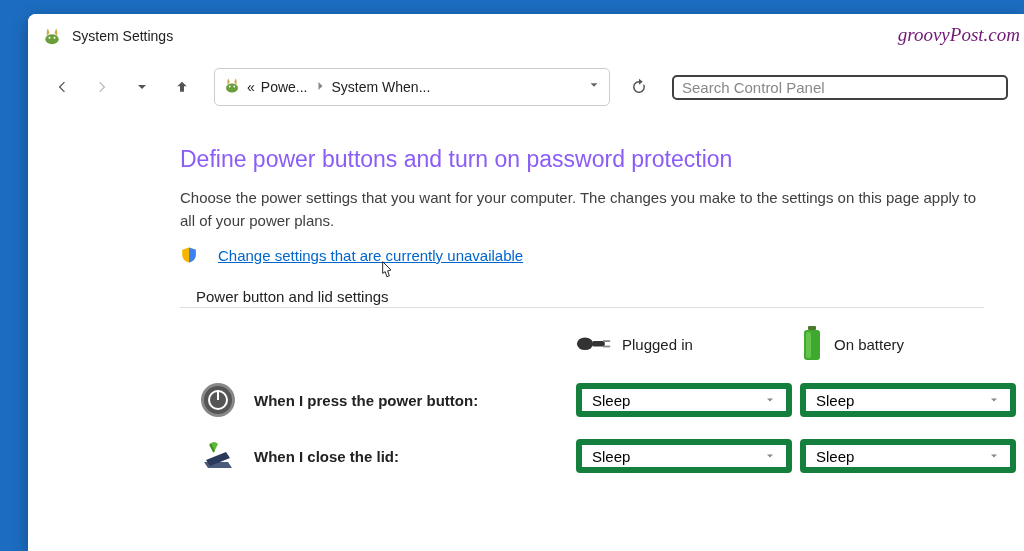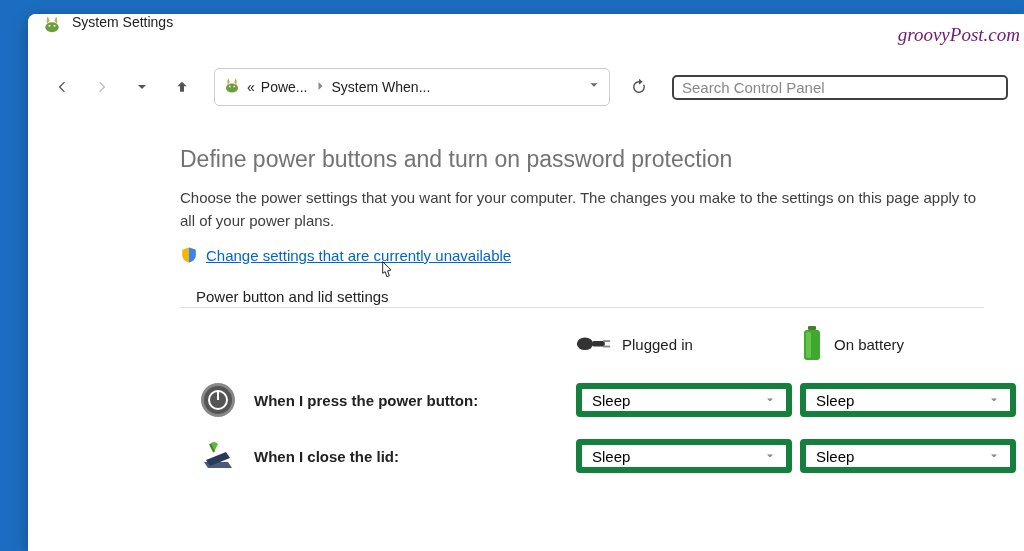--- a/index.html
+++ b/index.html
@@ -7,21 +7,21 @@
     .window {
       position: absolute;
       left: 28px; top: 14px;
       width: 996px; height: 537px;
       background: #fff;
       border-radius: 8px 0 0 0;
       box-shadow: 0 4px 16px rgba(0,0,0,0.3);
       overflow: hidden;
     }
     .titlebar {
-      display: flex; align-items: flex-start;
+      display: flex; align-items: center;
       height: 44px; padding: 0 14px;
       background: #fff;
     }
     .titlebar .app-icon { width: 20px; height: 20px; margin-right: 10px; }
     .titlebar .title { font-size: 14px; color: #222; }
     .watermark {
       position: absolute; right: 4px; top: 10px;
       color: #701a75; font-size: 19px; font-family: Georgia, serif; font-style: italic;
     }
     .toolbar {
@@ -62,33 +62,33 @@
       padding: 0 8px;
       font-size: 15px;
       color: #222;
       margin-left: 10px;
     }
     .searchbox::placeholder { color: #888; }
     .content {
       padding: 30px 40px 0 152px;
     }
     .heading {
-      color: #737373;
+      color: #8b5cf6;
       font-size: 23px;
       font-weight: 400;
       margin-bottom: 14px;
     }
     .desc {
       font-size: 15px;
       color: #404040;
       line-height: 1.5;
       margin-bottom: 14px;
     }
     .change-link-row {
-      display: flex; align-items: center; gap: 8px;
+      display: flex; align-items: center; gap: 20px;
       margin-bottom: 24px;
       position: relative;
     }
     .shield-icon { width: 18px; height: 18px; flex-shrink: 0; }
     .change-link {
       color: #0066cc;
       text-decoration: underline;
       font-size: 15px;
       cursor: pointer;
     }

